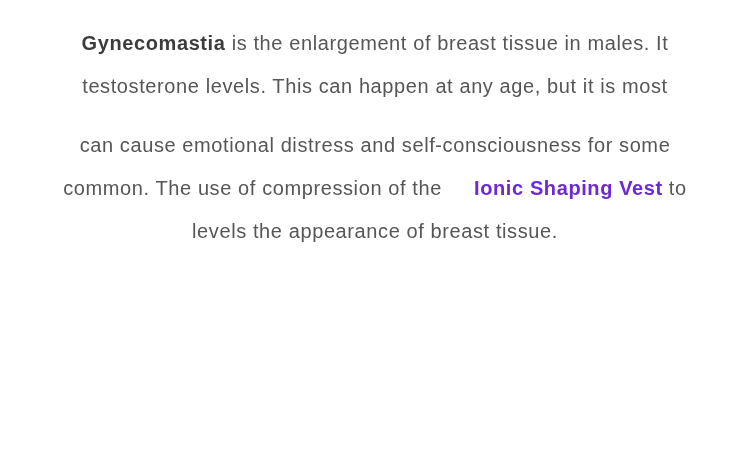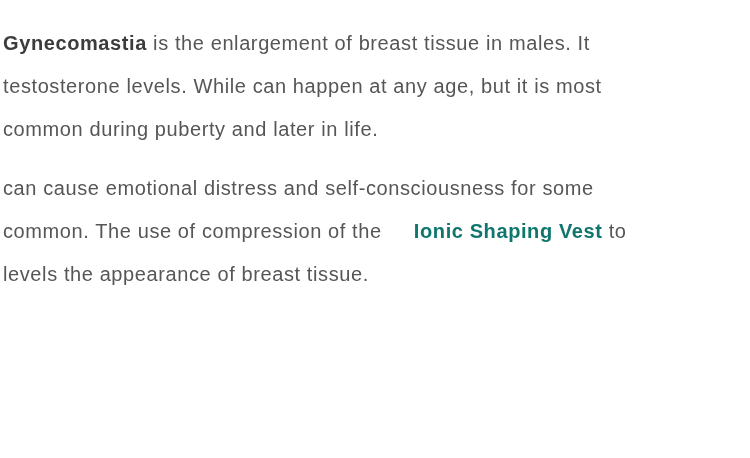--- a/index.html
+++ b/index.html
@@ -10,20 +10,21 @@
   body {
     width: 750px;
     height: 458px;
     overflow: hidden;
     font-family: "Liberation Sans", "DejaVu Sans", sans-serif;
   }
   .content {
     box-sizing: border-box;
     width: 750px;
     padding: 22px 3px 0 3px;
+    text-align: center;
   }
   .para {
     margin: 0;
   }
   .para-1 {
     margin-bottom: 16px;
   }
   .line {
     display: block;
     font-size: 20px;
@@ -31,36 +32,35 @@
     letter-spacing: 0.6px;
     color: #565656;
     font-weight: 400;
     white-space: nowrap;
   }
   .bold-term {
     color: #3c3c3c;
     font-weight: 700;
   }
   .product-link {
-    color: #0f766e;
+    color: #6d28d9;
     font-weight: 700;
     text-decoration: none;
     cursor: pointer;
     margin-left: 26px;
   }
 </style>
 </head>
 <body>
 
 <div class="content">
 
   <p class="para para-1">
     <span class="line"><strong class="bold-term">Gynecomastia</strong><span> is the enlargement of breast tissue in males. It</span></span>
-    <span class="line">testosterone levels. While can happen at any age, but it is most</span>
-    <span class="line">common during puberty and later in life.</span>
+    <span class="line">testosterone levels. This can happen at any age, but it is most</span>
   </p>
 
   <p class="para para-2">
     <span class="line">can cause emotional distress and self-consciousness for some</span>
     <span class="line"><span>common. The use of compression of the </span><a href="#" class="product-link">Ionic Shaping Vest</a><span> to</span></span>
     <span class="line">levels the appearance of breast tissue.</span>
   </p>
 
 </div>
 

